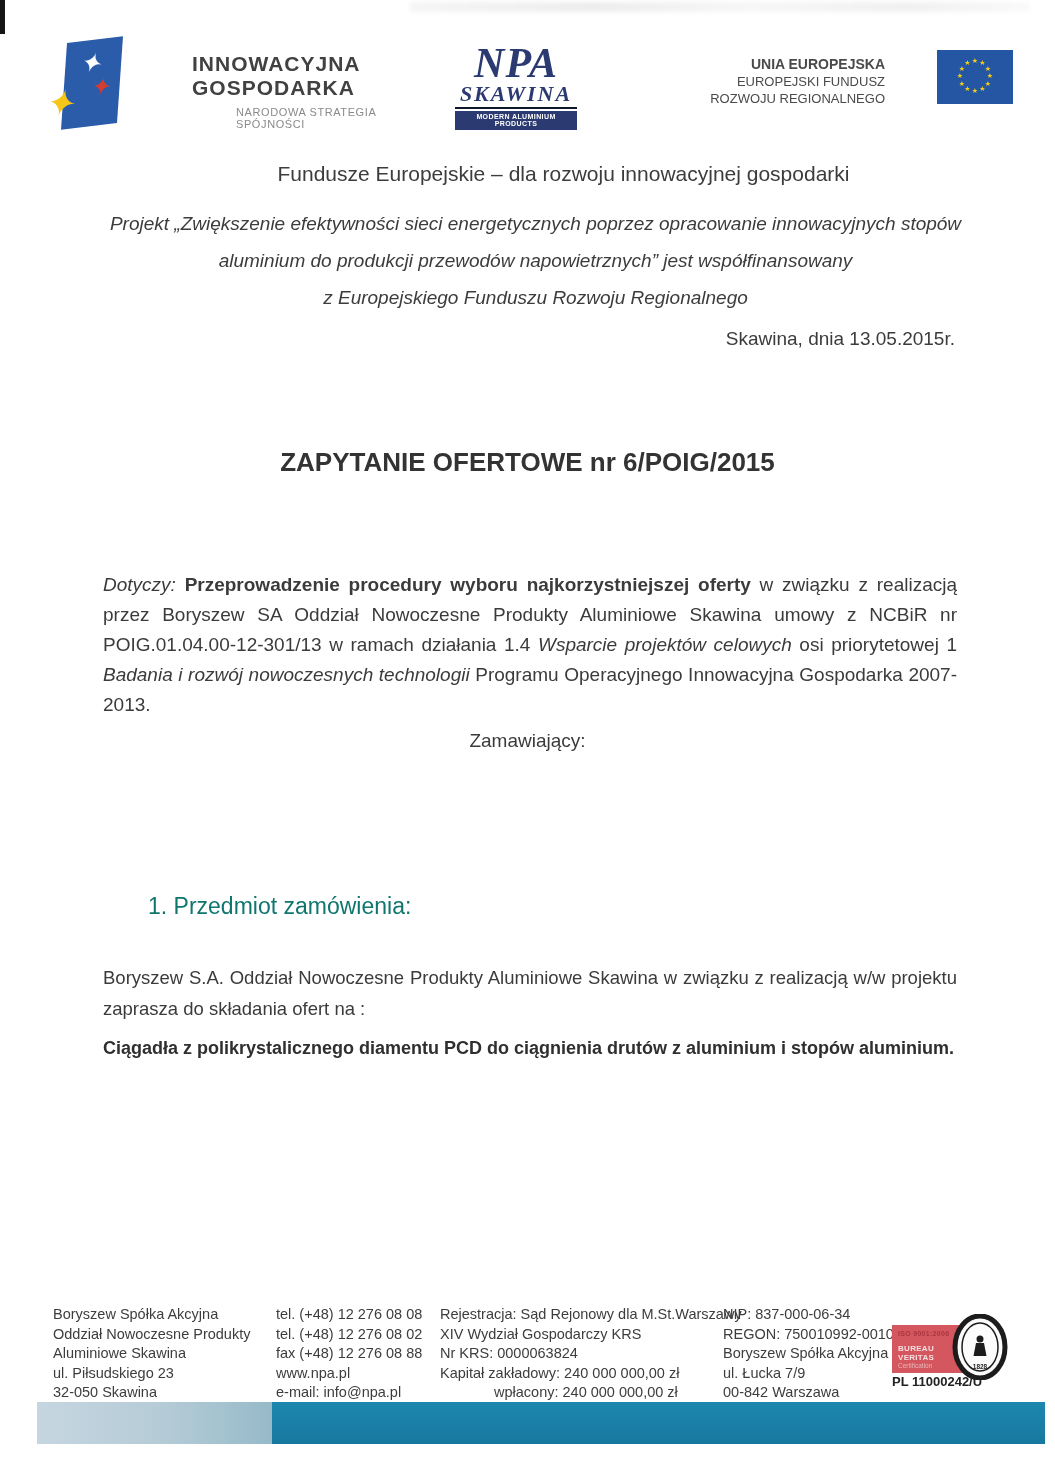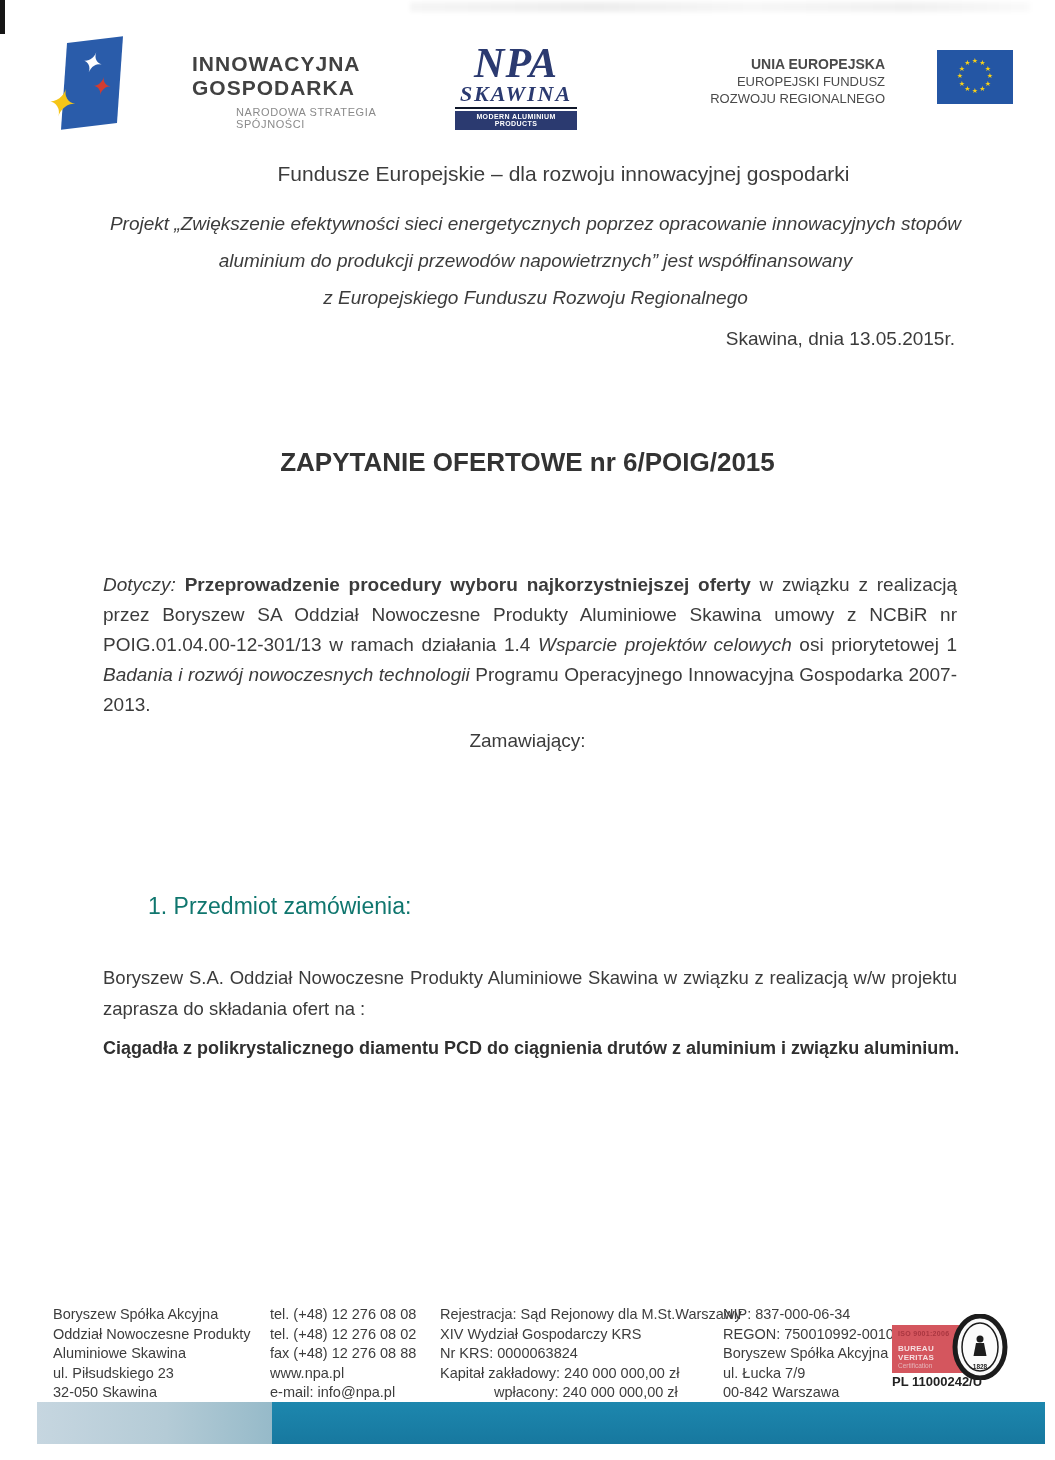--- a/index.html
+++ b/index.html
@@ -55,21 +55,21 @@
   .zam-name  { position:absolute; left:0; top:812px; width:100%; text-align:center;
     font-size:19px; font-weight:bold; color:#333; }
   .sec-heading { position:absolute; left:130px; top:893px; font-size:23px; font-weight:normal; color:#0f766e;margin-left:18px; }
   .sec-body { position:absolute; left:103px; top:962px; width:854px;
     font-size:18.5px; line-height:31px; text-align:justify; }
   .sec-subject { position:absolute; left:103px; top:1038px; width:860px;
     font-size:18px; font-weight:bold; white-space:nowrap; color:#2f2f2f; }
   
   .footer-col { position:absolute; top:1305px; font-size:14.5px; line-height:19.5px; color:#3d3d3d; }
   .footer-col.c1 { left:53px; }
-  .footer-col.c2 { left:270px; }
+  .footer-col.c2 { left:276px; }
   .footer-col.c3 { left:440px; }
   .footer-col.c4 { left:723px; }
   .footer-col .indent { padding-left:54px; }
   .iso-box { position:absolute; left:892px; top:1325px; width:73px; height:48px;
     background:#d4565e; padding:5px 0 0 6px; }
   .iso-l1 { font-size:7px; font-weight:bold; color:#a93640; letter-spacing:0.3px; }
   .iso-l2 { margin-top:7px; font-size:8px; font-weight:bold; color:#f6dfe1; letter-spacing:0.3px; }
   .iso-l3 { font-size:6.5px; color:#e4b6ba; }
   .seal { position:absolute; left:952px; top:1314px; }
   .iso-code { position:absolute; left:892px; top:1374px; font-size:13px; font-weight:bold; color:#222; }
@@ -142,21 +142,21 @@
   <div class="rfq-heading">ZAPYTANIE OFERTOWE nr 6/POIG/2015</div>
 
   <div class="dotyczy">
     <span class="it">Dotyczy: </span><span class="b">Przeprowadzenie procedury wyboru najkorzystniejszej oferty</span><span> w związku z realizacją przez Boryszew SA Oddział Nowoczesne Produkty Aluminiowe Skawina umowy z NCBiR nr POIG.01.04.00-12-301/13 w ramach działania 1.4 </span><span class="it">Wsparcie projektów celowych</span><span> osi priorytetowej 1 </span><span class="it">Badania i rozwój nowoczesnych technologii</span><span> Programu Operacyjnego Innowacyjna Gospodarka 2007-2013.</span>
   </div>
 
   <div class="zam-label">Zamawiający:</div>
 
   <div class="sec-heading">1. Przedmiot zamówienia:</div>
   <div class="sec-body">Boryszew S.A. Oddział Nowoczesne Produkty Aluminiowe Skawina w związku z realizacją w/w projektu zaprasza do składania ofert na :</div>
-  <div class="sec-subject">Ciągadła z polikrystalicznego diamentu PCD do ciągnienia drutów z aluminium i związku aluminium.</div>
+  <div class="sec-subject">Ciągadła z polikrystalicznego diamentu PCD do ciągnienia drutów z aluminium i stopów aluminium.</div>
 
   <div class="footer-col c1">
     <div>Boryszew Spółka Akcyjna</div>
     <div>Oddział Nowoczesne Produkty</div>
     <div>Aluminiowe Skawina</div>
     <div>ul. Piłsudskiego 23</div>
     <div>32-050 Skawina</div>
   </div>
   <div class="footer-col c2">
     <div>tel. (+48) 12 276 08 08</div>

